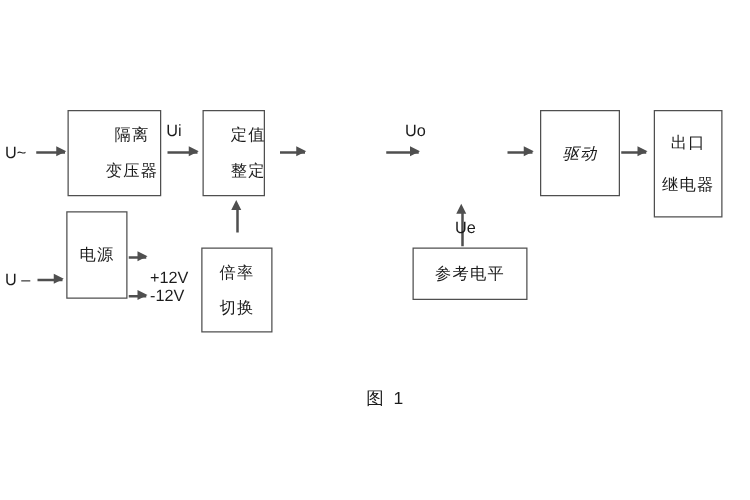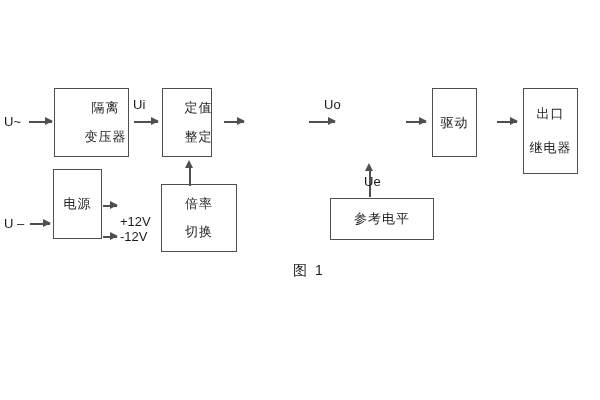--- a/index.html
+++ b/index.html
@@ -25,21 +25,21 @@
     content:"";position:absolute;right:-1px;top:-3.6px;width:0;height:0;
     border-left:8px solid var(--line);
     border-top:4.5px solid transparent;border-bottom:4.5px solid transparent;
   }
   .arrow-u{position:absolute;width:1.5px;background:var(--line);}
   .arrow-u::before{
     content:"";position:absolute;top:-7px;left:-3.6px;width:0;height:0;
     border-bottom:8px solid var(--line);
     border-left:4.5px solid transparent;border-right:4.5px solid transparent;
   }
-  .caption{position:absolute;font-size:14px;letter-spacing:2px;}
+  .caption{position:absolute;font-size:14px;letter-spacing:2px;margin-top:48px;}
 </style>
 </head>
 <body>
 
 <div id="canvas">
 
   <div class="lbl" style="left:4px;top:114px;">U~</div>
   <div class="arrow-r" style="left:29px;top:121px;width:23px;"></div>
 
   <div class="box" style="left:54px;top:88px;width:75px;height:69px;padding-left:28px;">
@@ -57,21 +57,21 @@
 
   <div class="arrow-r" style="left:224px;top:121px;width:20px;"></div>
 
 
   <div class="lbl" style="left:292px;top:97px;margin-left:32px;">Uo</div>
   <div class="arrow-r" style="left:309px;top:121px;width:26px;"></div>
 
 
   <div class="arrow-r" style="left:406px;top:121px;width:20px;"></div>
 
-  <div class="box" style="left:432px;top:88px;width:45px;height:69px;">
+  <div class="box" style="left:432px;top:88px;width:64px;height:69px;font-style:italic;">
     <span>驱动</span>
   </div>
 
   <div class="arrow-r" style="left:497px;top:121px;width:20px;"></div>
 
   <div class="box" style="left:523px;top:88px;width:55px;height:86px;">
     <span>出口</span>
     <span>继电器</span>
   </div>
 
@@ -81,28 +81,28 @@
   <div class="box" style="left:53px;top:169px;width:49px;height:70px;">
     <span>电源</span>
   </div>
 
   <div class="arrow-r" style="left:103px;top:205px;width:14px;"></div>
   <div class="lbl" style="left:120px;top:198px;margin-top:16px;">+12V</div>
 
   <div class="arrow-r" style="left:103px;top:236px;width:14px;"></div>
   <div class="lbl" style="left:120px;top:229px;">-12V</div>
 
-  <div class="box" style="left:161px;top:184px;width:76px;height:68px;">
+  <div class="box" style="left:161px;top:198px;width:57px;height:68px;">
     <span>倍率</span>
     <span>切换</span>
   </div>
 
   <div class="arrow-u" style="left:189px;top:167px;height:19px;"></div>
 
-  <div class="box" style="left:330px;top:198px;width:104px;height:42px;align-items:center;">
+  <div class="box" style="left:330px;top:198px;width:92px;height:42px;align-items:center;">
     <span>参考电平</span>
   </div>
 
   <div class="arrow-u" style="left:369px;top:170px;height:27px;"></div>
   <div class="lbl" style="left:364px;top:174px;">Ue</div>
 
   <div class="caption" style="left:293px;top:262px;">图 1</div>
 
 </div>
 

